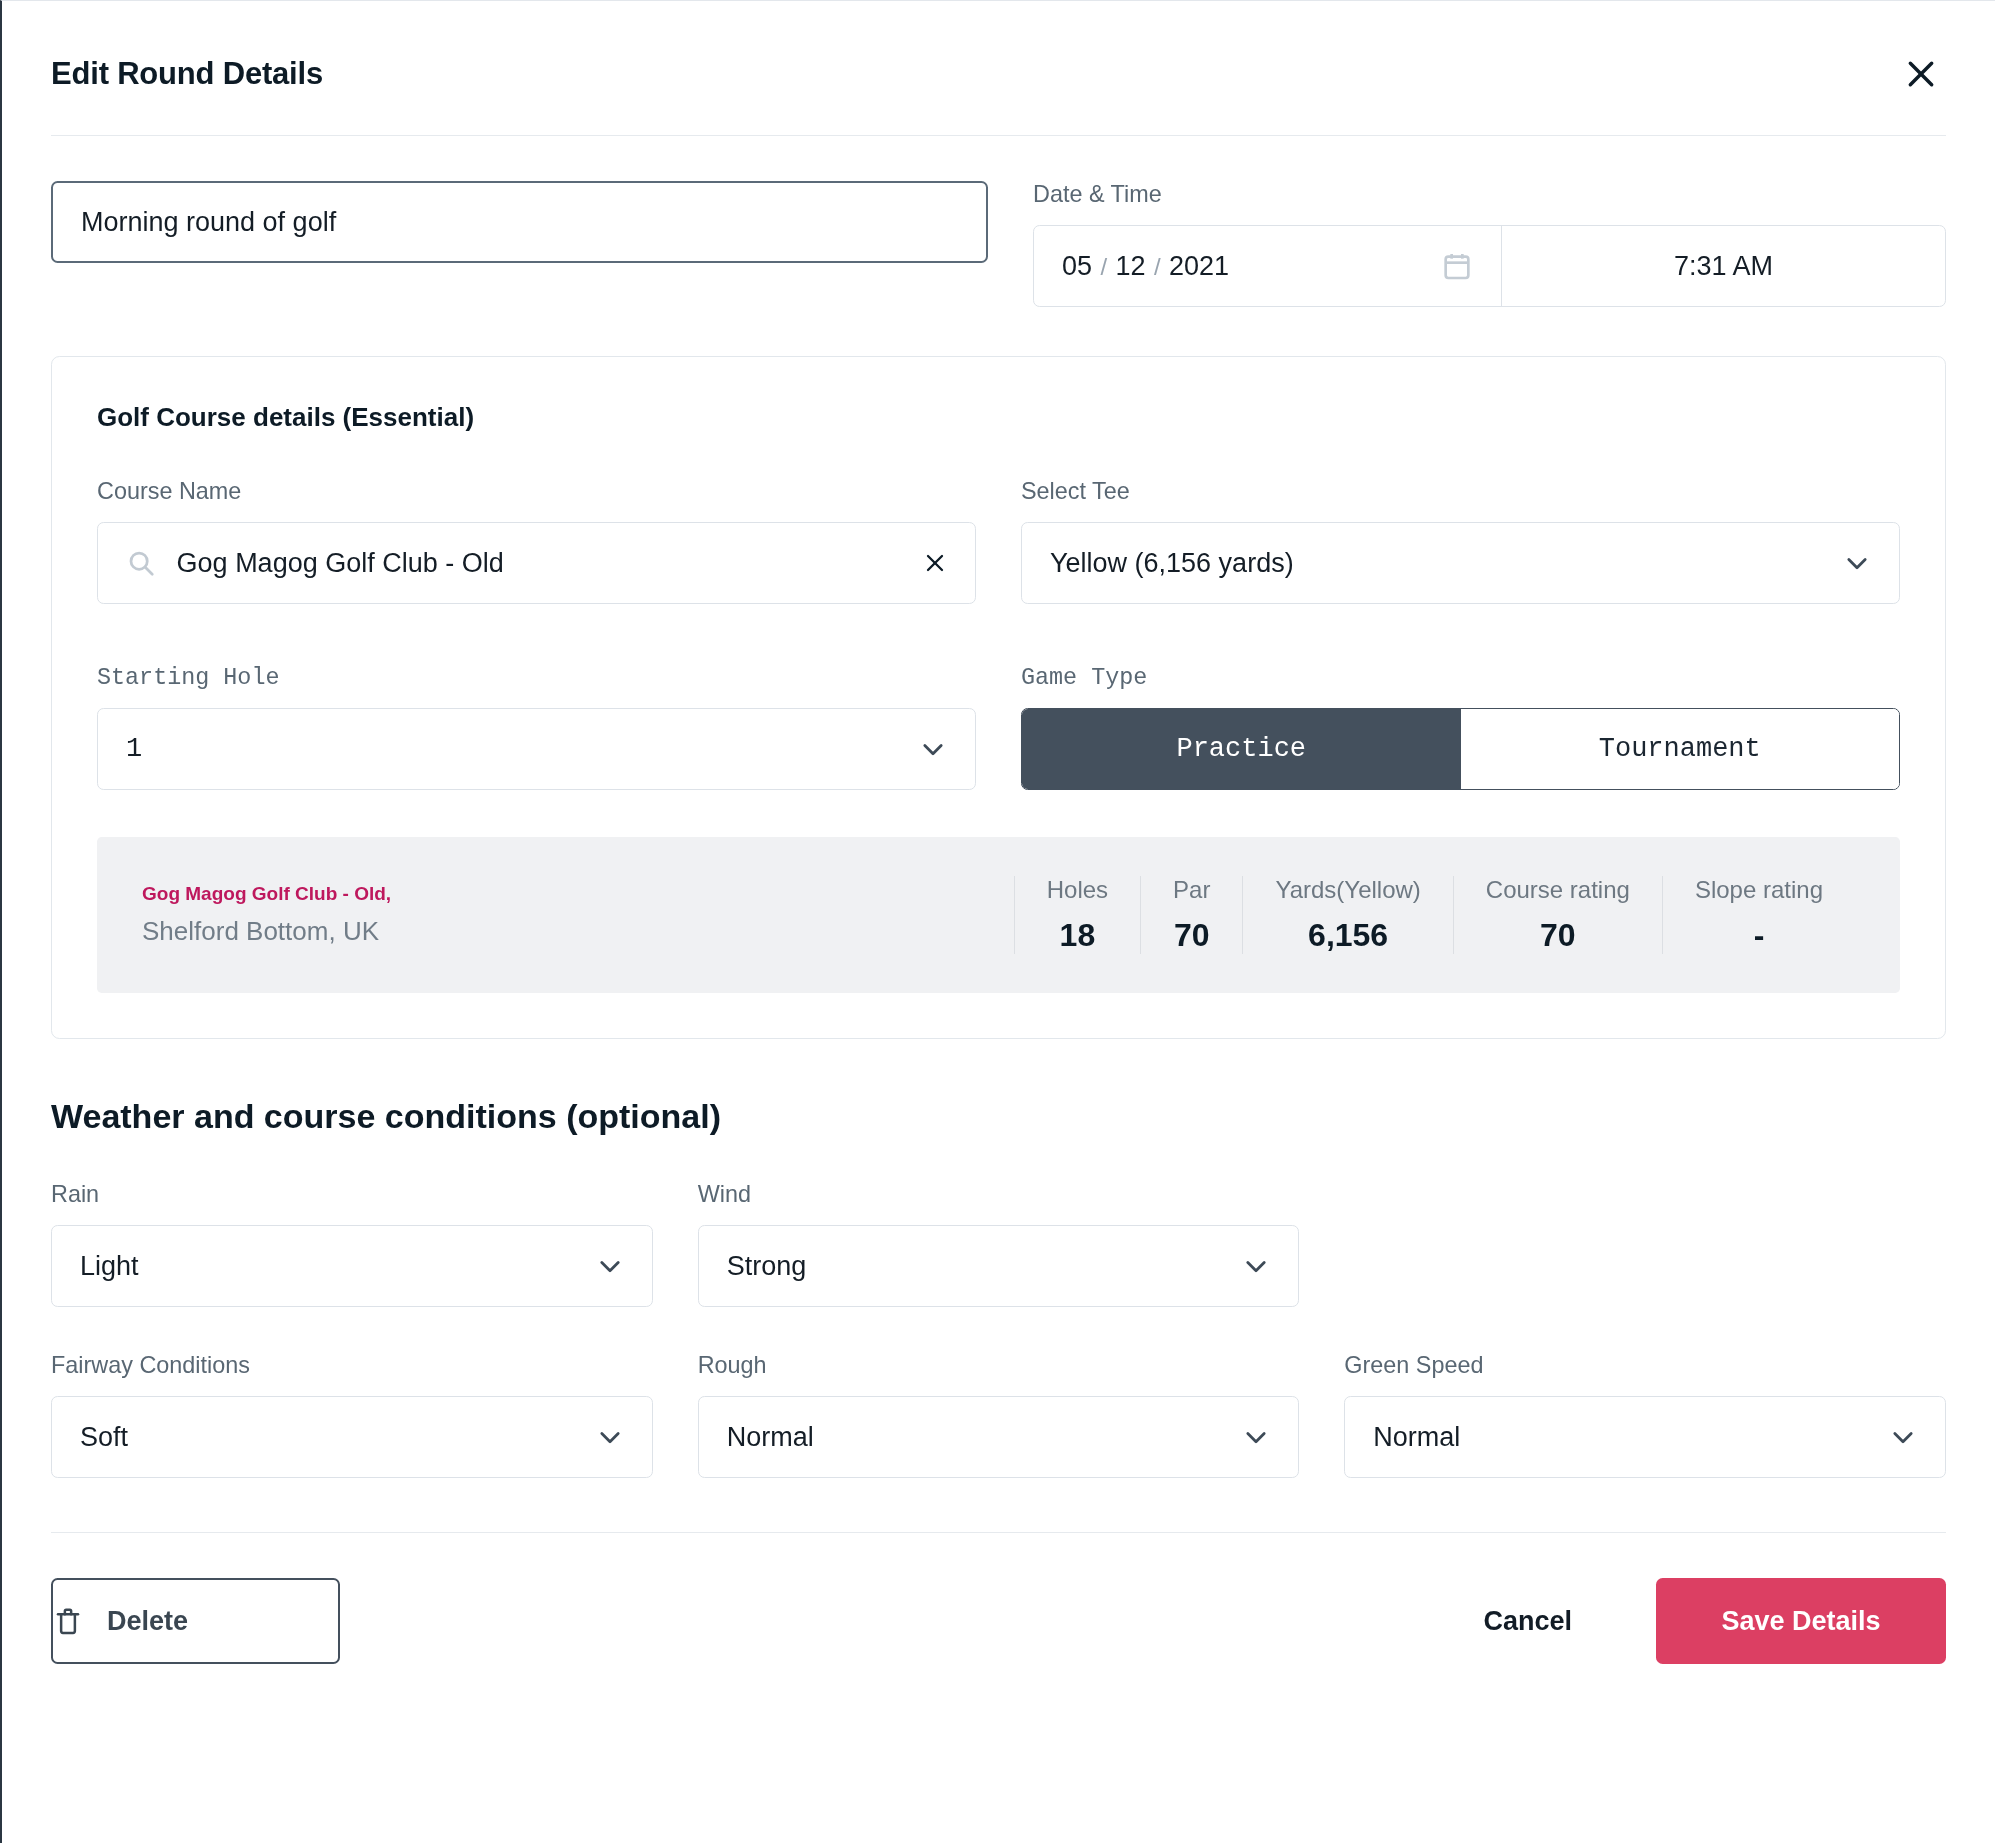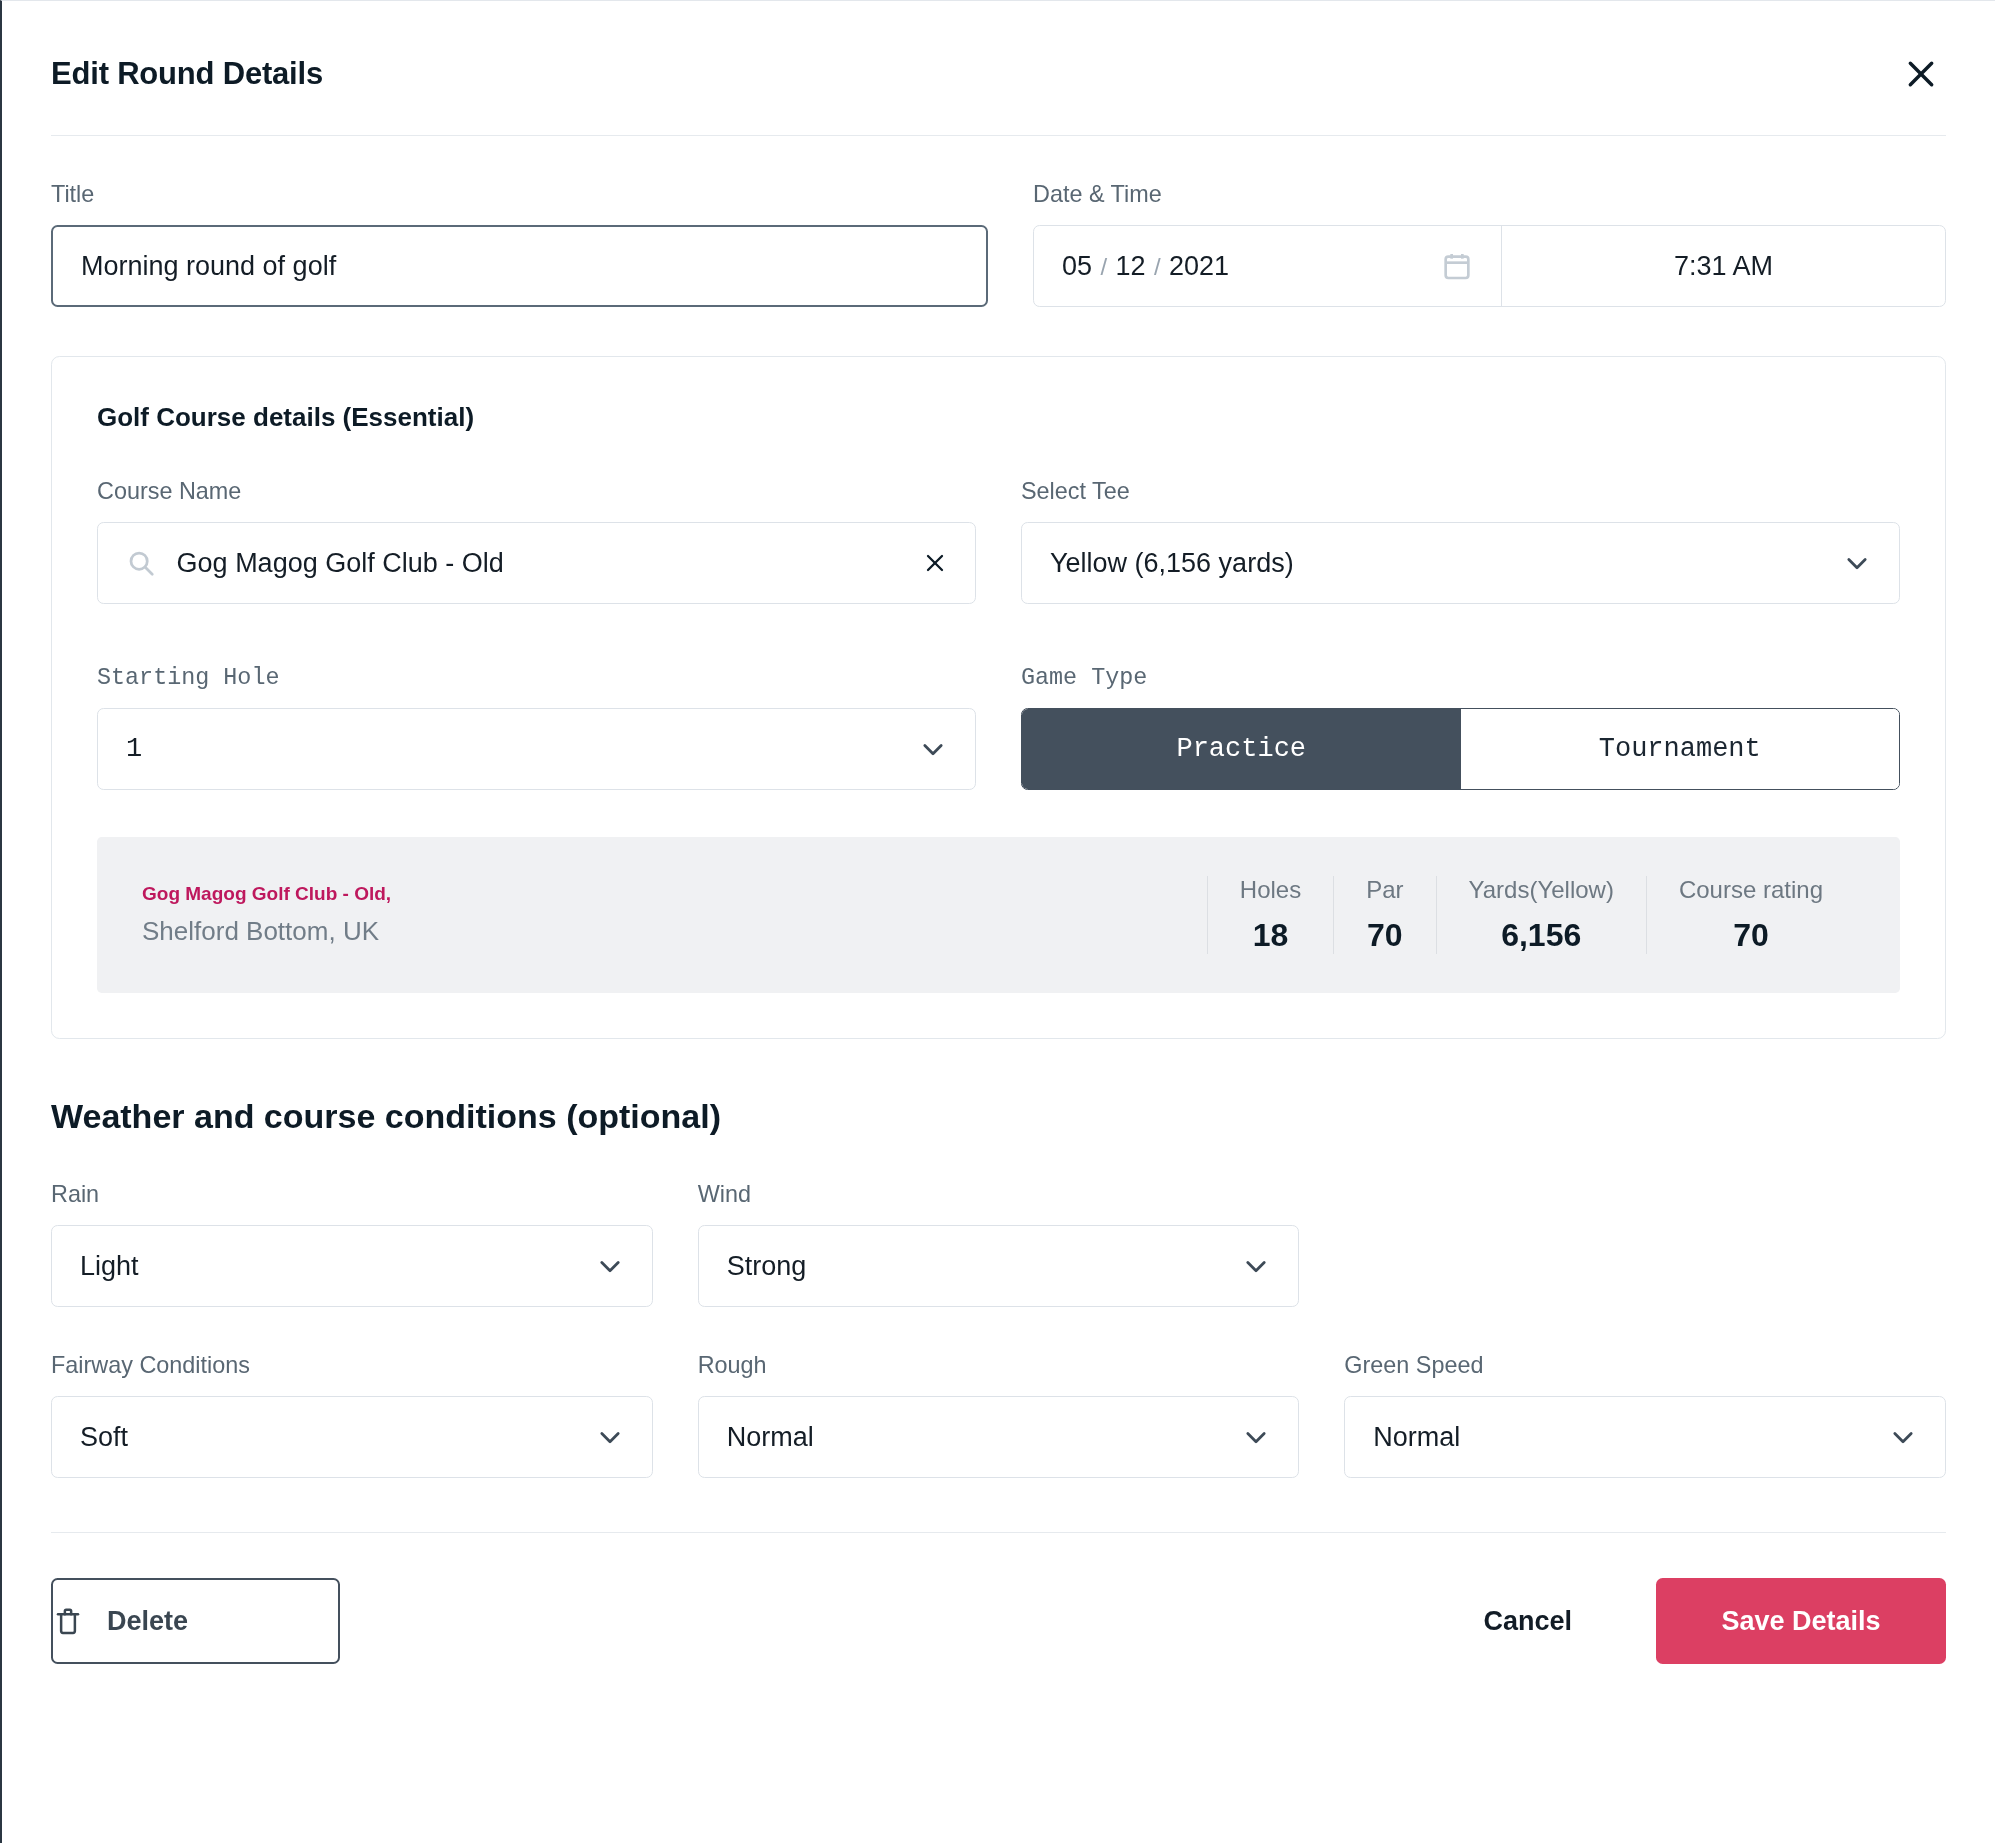--- a/index.html
+++ b/index.html
@@ -257,21 +257,20 @@
         <line x1="4" y1="4" x2="20" y2="20"></line>
           <line x1="20" y1="4" x2="4" y2="20"></line>
       </svg>
     </div>
   </div>
 
   <div class="inner">
 
     <div class="row-top">
       <div class="field col-title">
-        <span class="label">Title</span>
         <div class="input-box strong-border">
           <span>Morning round of golf</span>
         </div>
       </div>
 
       <div class="field col-date">
         <span class="label">Date &amp; Time</span>
         <div class="datetime">
           <div class="dt-date">
             <span class="dt-seg">
@@ -369,20 +368,24 @@
           <div class="v">70</div>
         </div>
         <div class="stat">
           <div class="k">Yards(Yellow)</div>
           <div class="v">6,156</div>
         </div>
         <div class="stat">
           <div class="k">Course rating</div>
           <div class="v">70</div>
         </div>
+        <div class="stat">
+          <div class="k">Slope rating</div>
+          <div class="v">-</div>
+        </div>
       </div>
     </div>
 
     <div class="sec-title">Weather and course conditions (optional)</div>
 
     <div class="grid3 two">
       <div class="field">
         <span class="label">Rain</span>
         <div class="select-box">
           <span>Light</span>

